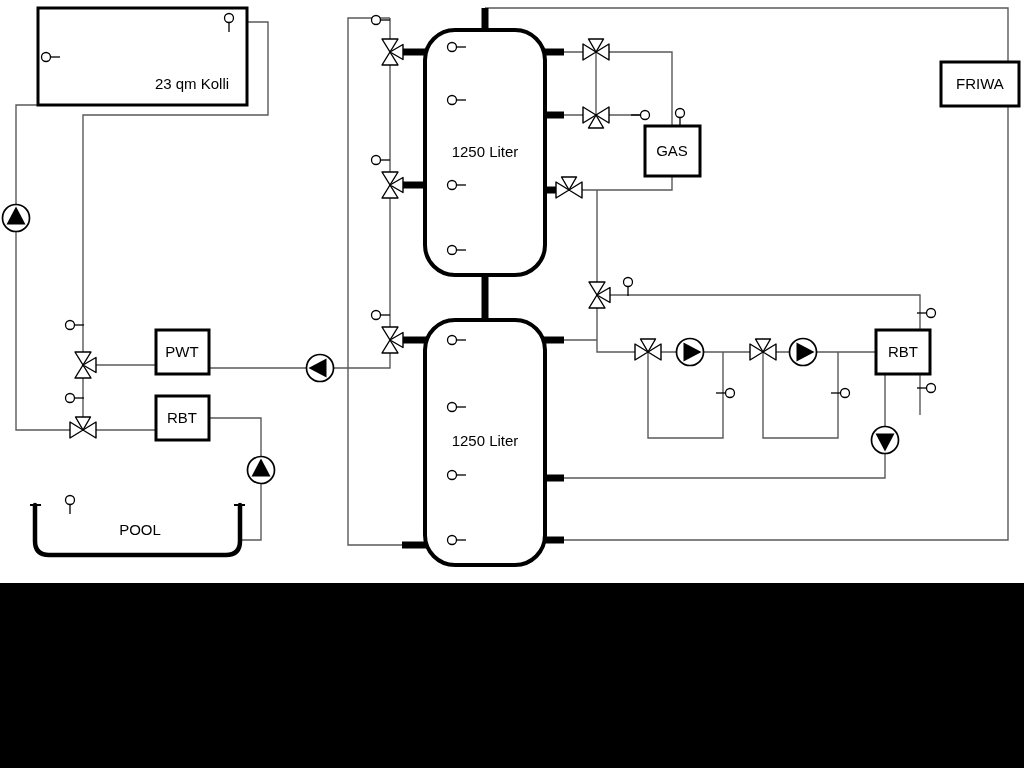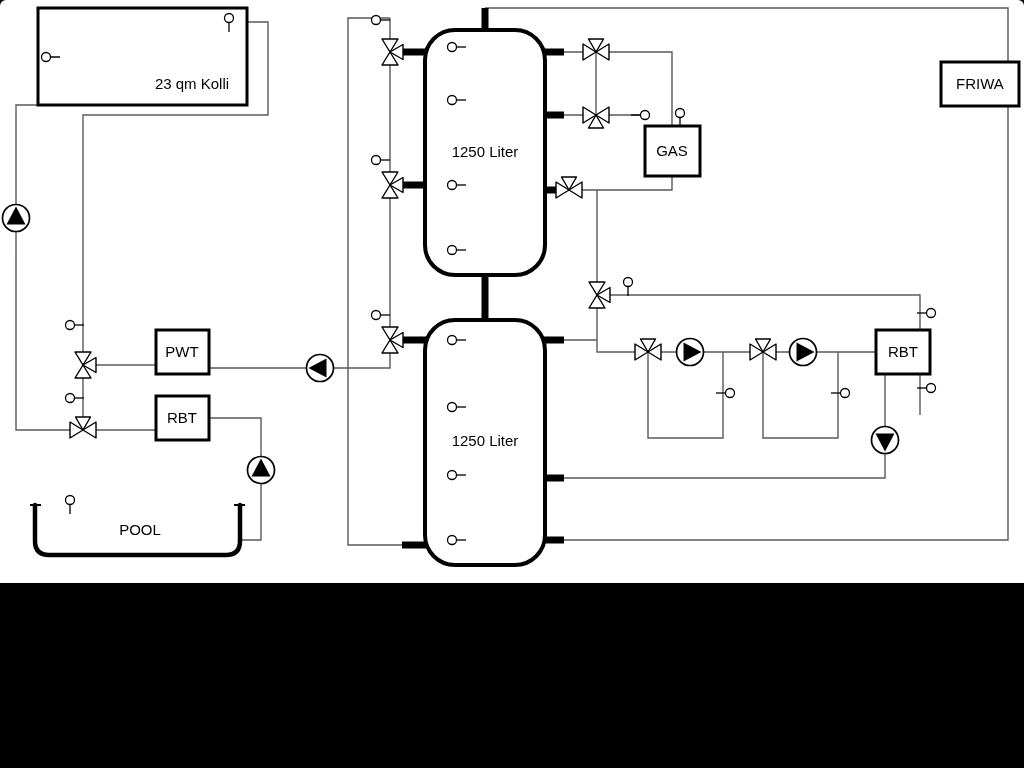--- a/index.html
+++ b/index.html
@@ -2,21 +2,21 @@
 <html style="--pipe: #5a5a5a; --component: #000000; --background: #ffffff; --letterbox: #000000;"><head>
 <meta charset="utf-8">
 <style>
   :root{
     --pipe:#5a5a5a;
     --component:#000000;
     --background:#ffffff;
     --letterbox:#000000;
   }
   html,body{margin:0;padding:0;background:#000;}
-  .stage{position:relative;width:1024px;height:768px;background:var(--letterbox);overflow:hidden;border-radius:6px;}
+  .stage{position:relative;width:1024px;height:768px;background:var(--letterbox);overflow:hidden;}
   svg{display:block;}
   .pipe{stroke:var(--pipe);stroke-width:1.4;fill:none;}
   .stub{stroke:var(--component);stroke-width:7;fill:none;}
   .box{fill:var(--background);stroke:var(--component);stroke-width:3;}
   .tank{fill:var(--background);stroke:var(--component);stroke-width:4;}
   .pool{fill:var(--background);stroke:var(--component);stroke-width:4.5;stroke-linecap:round;}
   .tick{stroke:var(--component);stroke-width:2;}
   .lbl{font-family:"Liberation Sans","DejaVu Sans",sans-serif;font-size:15px;fill:#000;}
 </style>
 </head>

